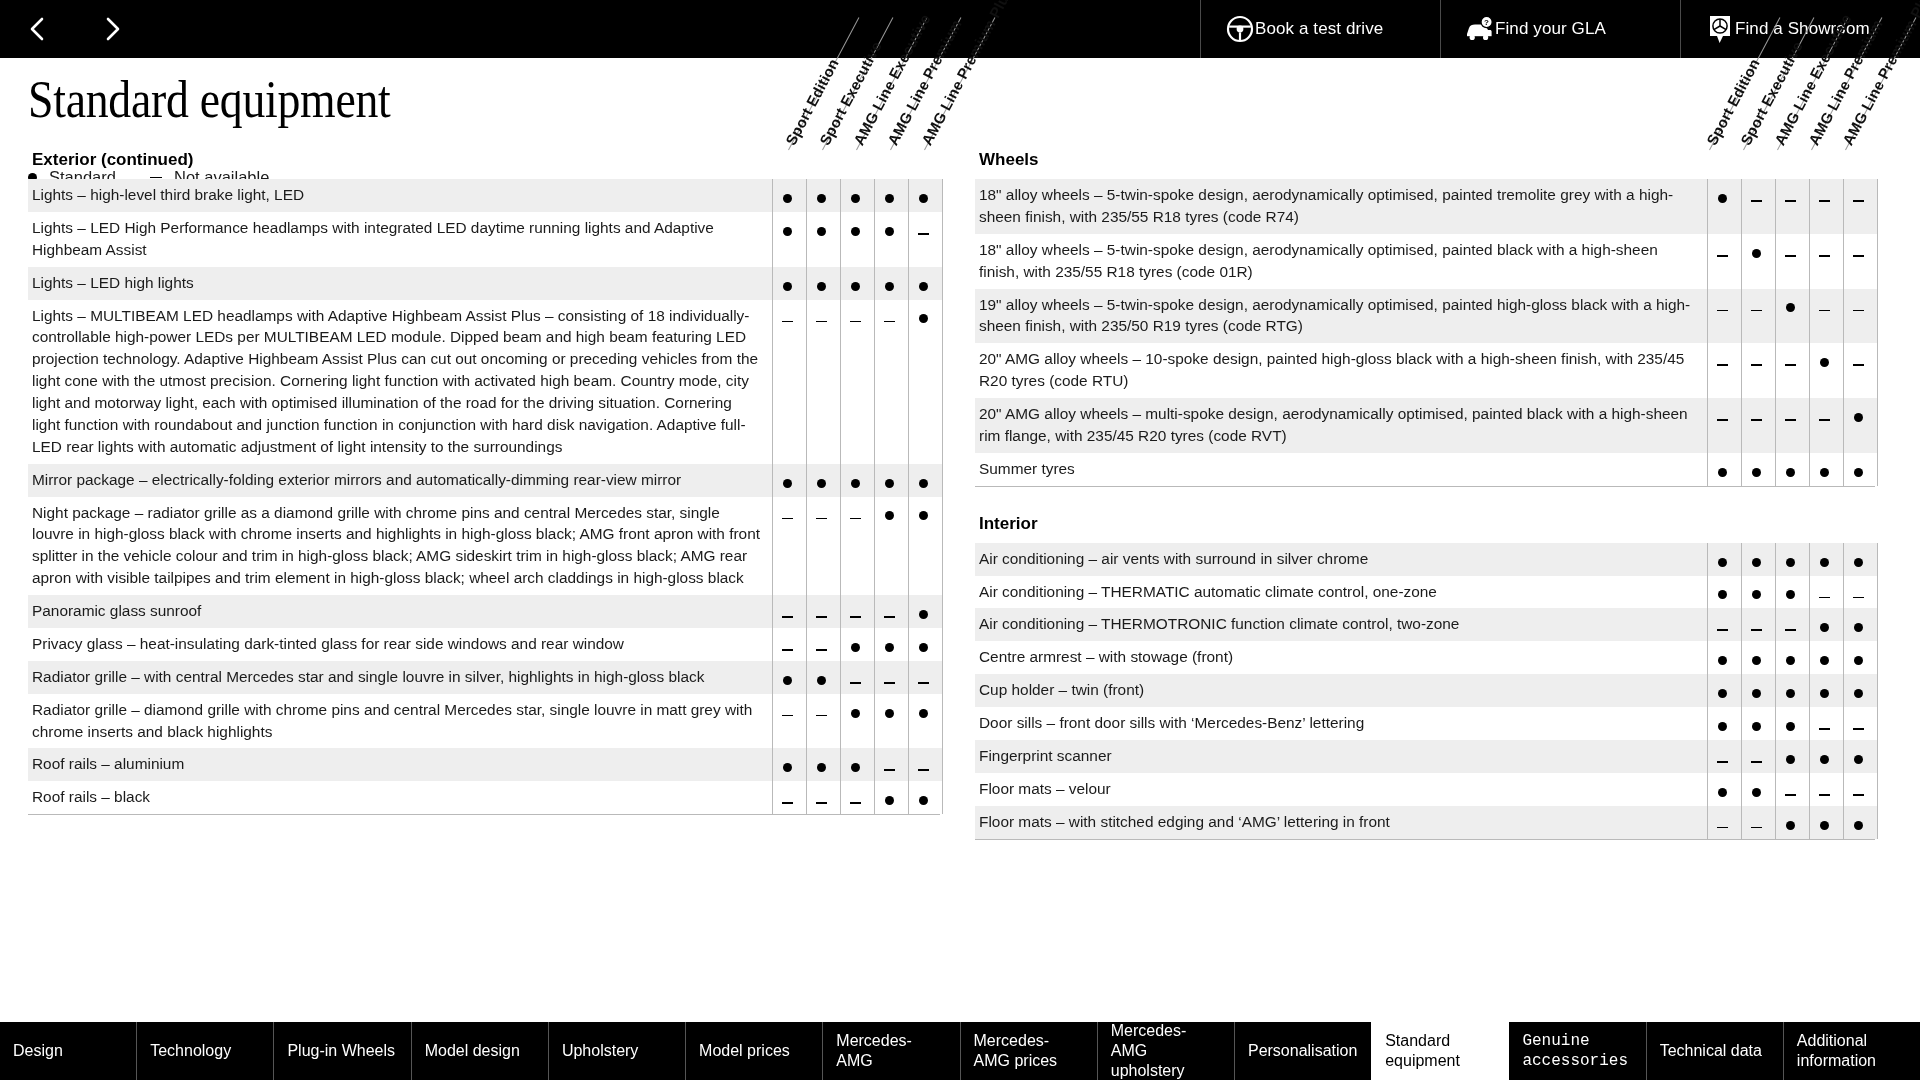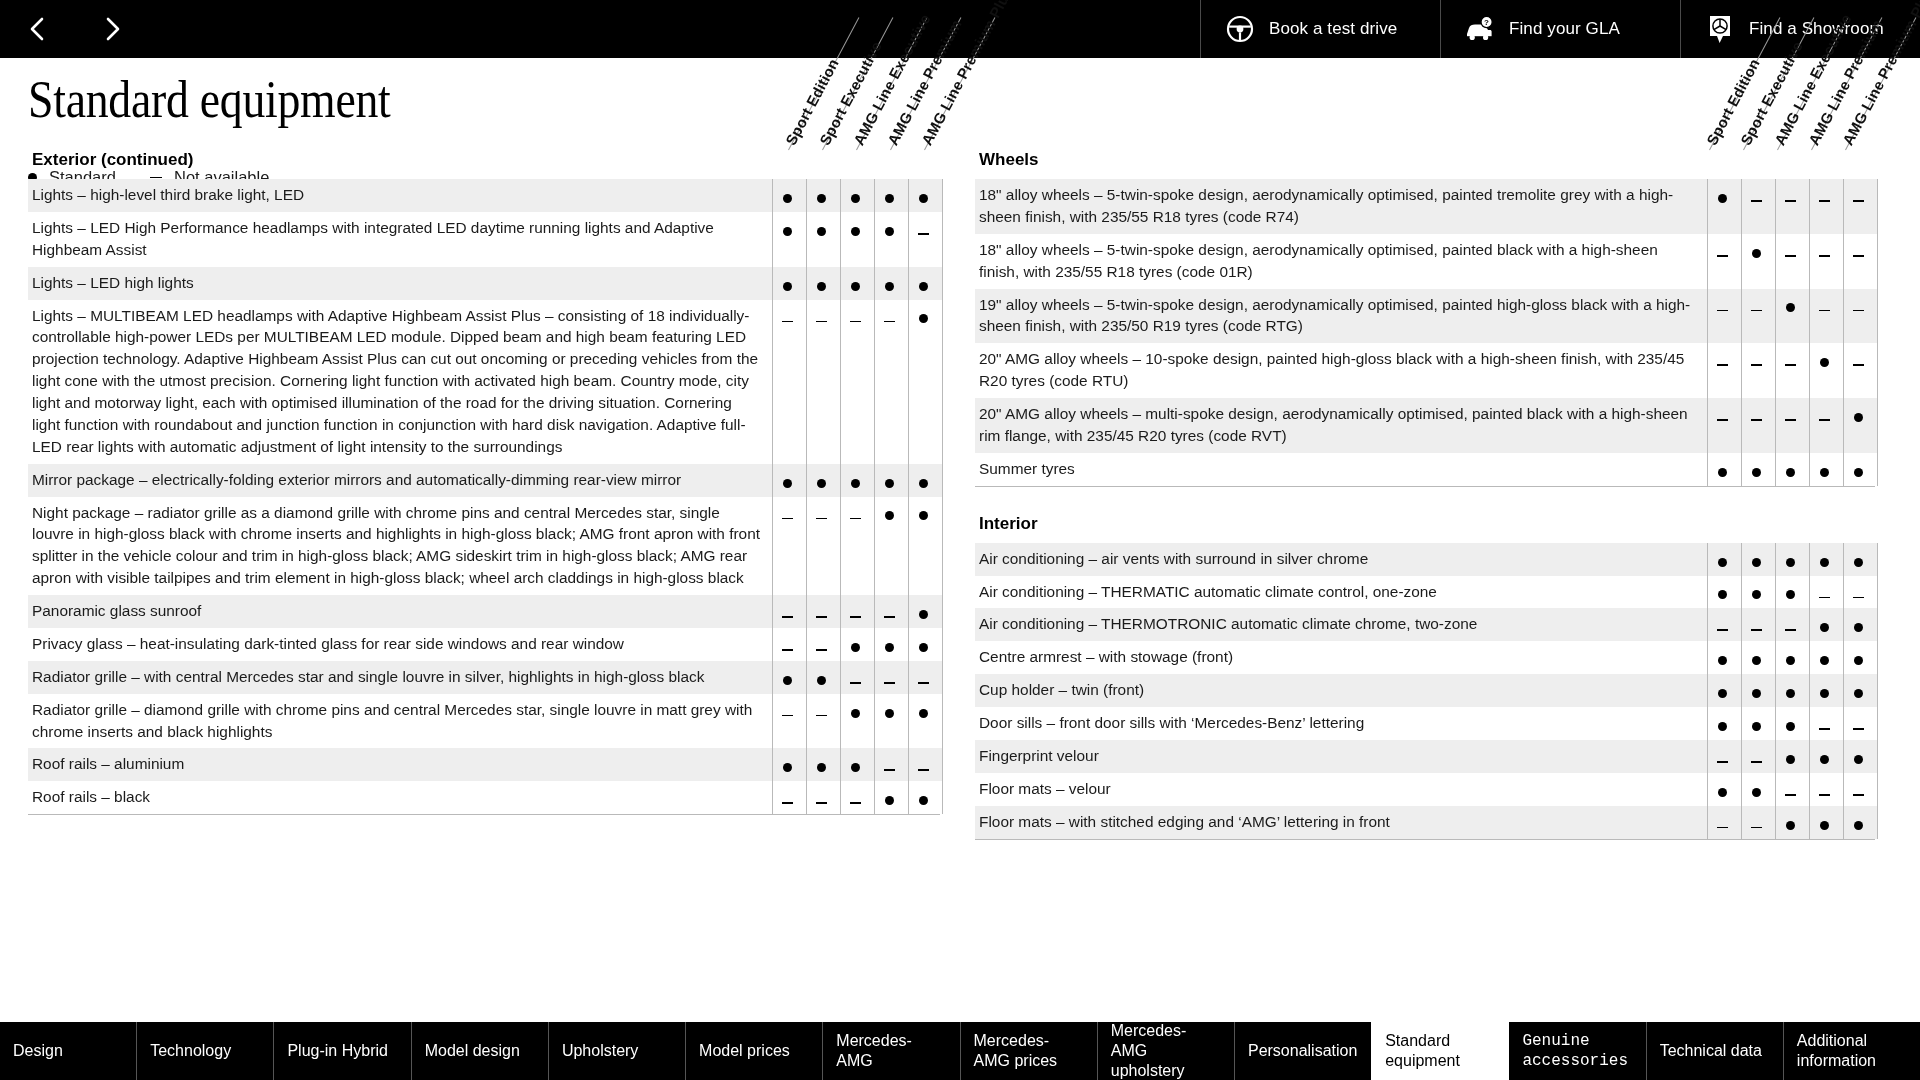--- a/index.html
+++ b/index.html
@@ -23,21 +23,21 @@
   }
   .arrow-btn {
     width: 30px; height: 34px;
     display: flex; align-items: center; justify-content: center;
     cursor: pointer;
   }
   .arrow-btn svg { display: block; }
   .header-spacer { flex: 1 1 auto; }
   .header-actions { display: flex; align-items: stretch; }
   .header-action {
-    display: flex; align-items: center; gap: 14px;
+    display: flex; align-items: center; 
     padding: 0 26px 0 24px;
     border-left: 1px solid #4a4a4a;
     color: #ffffff;
     font-size: 17px;
     letter-spacing: .1px;
     cursor: pointer;
     min-width: 240px;
   }
   .header-action .ha-icon {
     width: 30px; height: 30px;
@@ -454,21 +454,21 @@
         </tr>
         <tr>
           <td class="desc">Air conditioning – THERMATIC automatic climate control, one-zone</td>
           <td class="mark"><span class="m-dot"></span></td>
           <td class="mark"><span class="m-dot"></span></td>
           <td class="mark"><span class="m-dot"></span></td>
           <td class="mark"><span class="m-dash"></span></td>
           <td class="mark"><span class="m-dash"></span></td>
         </tr>
         <tr class="alt">
-          <td class="desc">Air conditioning – THERMOTRONIC automatic climate chrome, two-zone</td>
+          <td class="desc">Air conditioning – THERMOTRONIC function climate control, two-zone</td>
           <td class="mark"><span class="m-dash"></span></td>
           <td class="mark"><span class="m-dash"></span></td>
           <td class="mark"><span class="m-dash"></span></td>
           <td class="mark"><span class="m-dot"></span></td>
           <td class="mark"><span class="m-dot"></span></td>
         </tr>
         <tr>
           <td class="desc">Centre armrest – with stowage (front)</td>
           <td class="mark"><span class="m-dot"></span></td>
           <td class="mark"><span class="m-dot"></span></td>
@@ -486,21 +486,21 @@
         </tr>
         <tr>
           <td class="desc">Door sills – front door sills with ‘Mercedes-Benz’ lettering</td>
           <td class="mark"><span class="m-dot"></span></td>
           <td class="mark"><span class="m-dot"></span></td>
           <td class="mark"><span class="m-dot"></span></td>
           <td class="mark"><span class="m-dash"></span></td>
           <td class="mark"><span class="m-dash"></span></td>
         </tr>
         <tr class="alt">
-          <td class="desc">Fingerprint velour</td>
+          <td class="desc">Fingerprint scanner</td>
           <td class="mark"><span class="m-dash"></span></td>
           <td class="mark"><span class="m-dash"></span></td>
           <td class="mark"><span class="m-dot"></span></td>
           <td class="mark"><span class="m-dot"></span></td>
           <td class="mark"><span class="m-dot"></span></td>
         </tr>
         <tr>
           <td class="desc">Floor mats – velour</td>
           <td class="mark"><span class="m-dot"></span></td>
           <td class="mark"><span class="m-dot"></span></td>
@@ -522,21 +522,21 @@
 </div>
 
 <div class="tabbar" id="tabbar">
     <div class="tab">
       <span>Design</span>
     </div>
     <div class="tab">
       <span>Technology</span>
     </div>
     <div class="tab">
-      <span>Plug-in Hybrid</span>
+      <span>Plug-in Wheels</span>
     </div>
     <div class="tab">
       <span>Model design</span>
     </div>
     <div class="tab">
       <span>Upholstery</span>
     </div>
     <div class="tab">
       <span>Model prices</span>
     </div>

